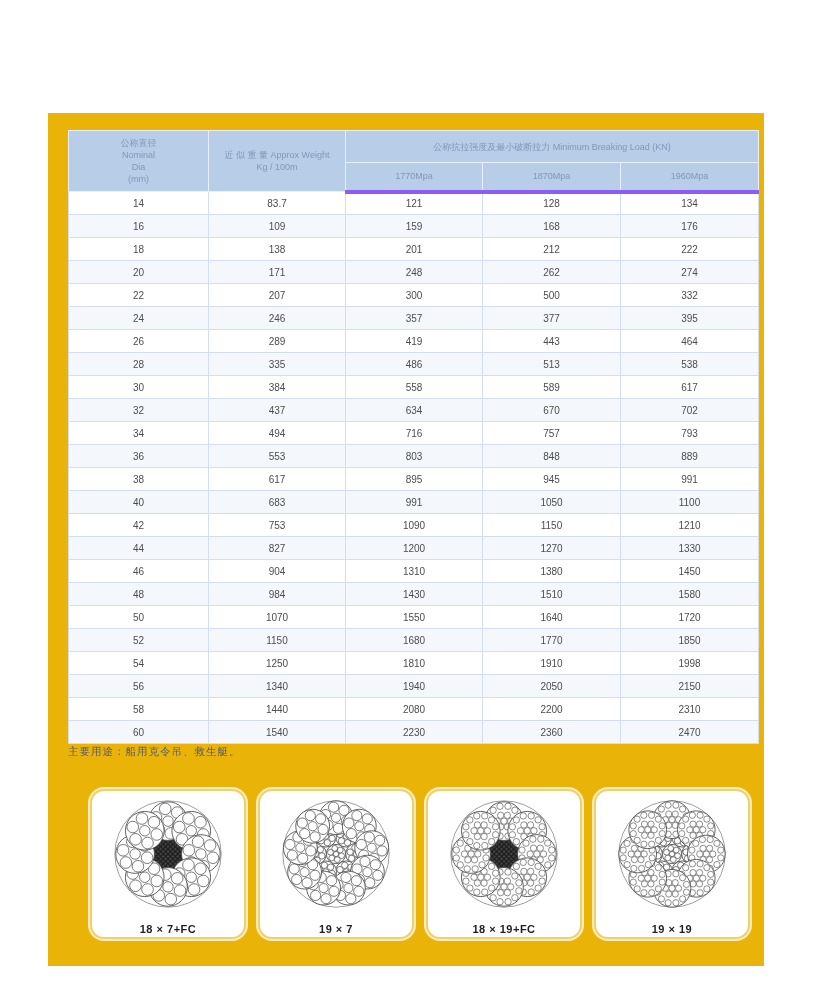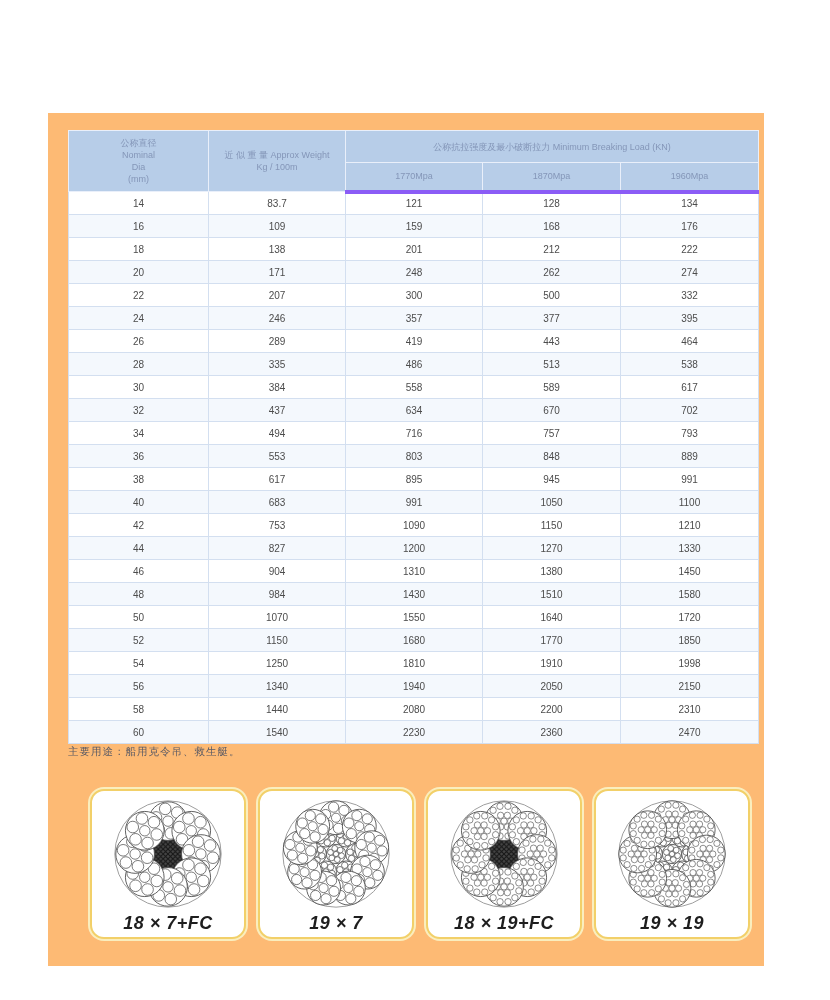--- a/index.html
+++ b/index.html
@@ -33,21 +33,21 @@
     position:absolute; left:45px; top:86px; height:18px;
     display:flex; align-items:center;
   }
   .bullet { width:17px; height:16px; background:#fcc800; margin-right:11px; }
   .section-header .zh { font-size:15px; font-weight:bold; color:#15161f; letter-spacing:1px; }
   .section-header .en { font-size:13px; font-weight:bold; color:#1c1d26; margin-left:7px; letter-spacing:.5px; }
 
   
   .panel {
     position:absolute; left:48px; top:113px; width:716px; height:853px;
-    background:#fdba74;
+    background:#eab308;
     padding-left:37px;
   }
 
   
   table.specs {
     position:absolute; left:20px; top:17px; width:690px;
     border-collapse:collapse; table-layout:fixed;
   }
   table.specs col.c1 { width:140px; }
   table.specs col.c2 { width:137px; }
@@ -78,23 +78,22 @@
   .cards { position:absolute; left:42px; top:676px; display:flex; gap:12px; }
   .card {
     width:156px; height:150px; background:#ffffff;
     border:2px solid #f2d069; border-radius:14px;
     box-shadow:0 0 0 2px #faeebe;
     display:flex; flex-direction:column; align-items:center;
     padding-top:5px;
   }
   .card svg { display:block; }
   .card .label {
-    font-size:18px; font-weight:bold; color:#1e1e1e; letter-spacing:.5px;
-    margin-top:1px;
-    font-style:italic;
+    font-size:11px; font-weight:bold; color:#1e1e1e; letter-spacing:.5px;
+    margin-top:11px;
   }
 </style>
 </head>
 <body>
 
 <div class="page">
 
 
 
   <div class="panel">

